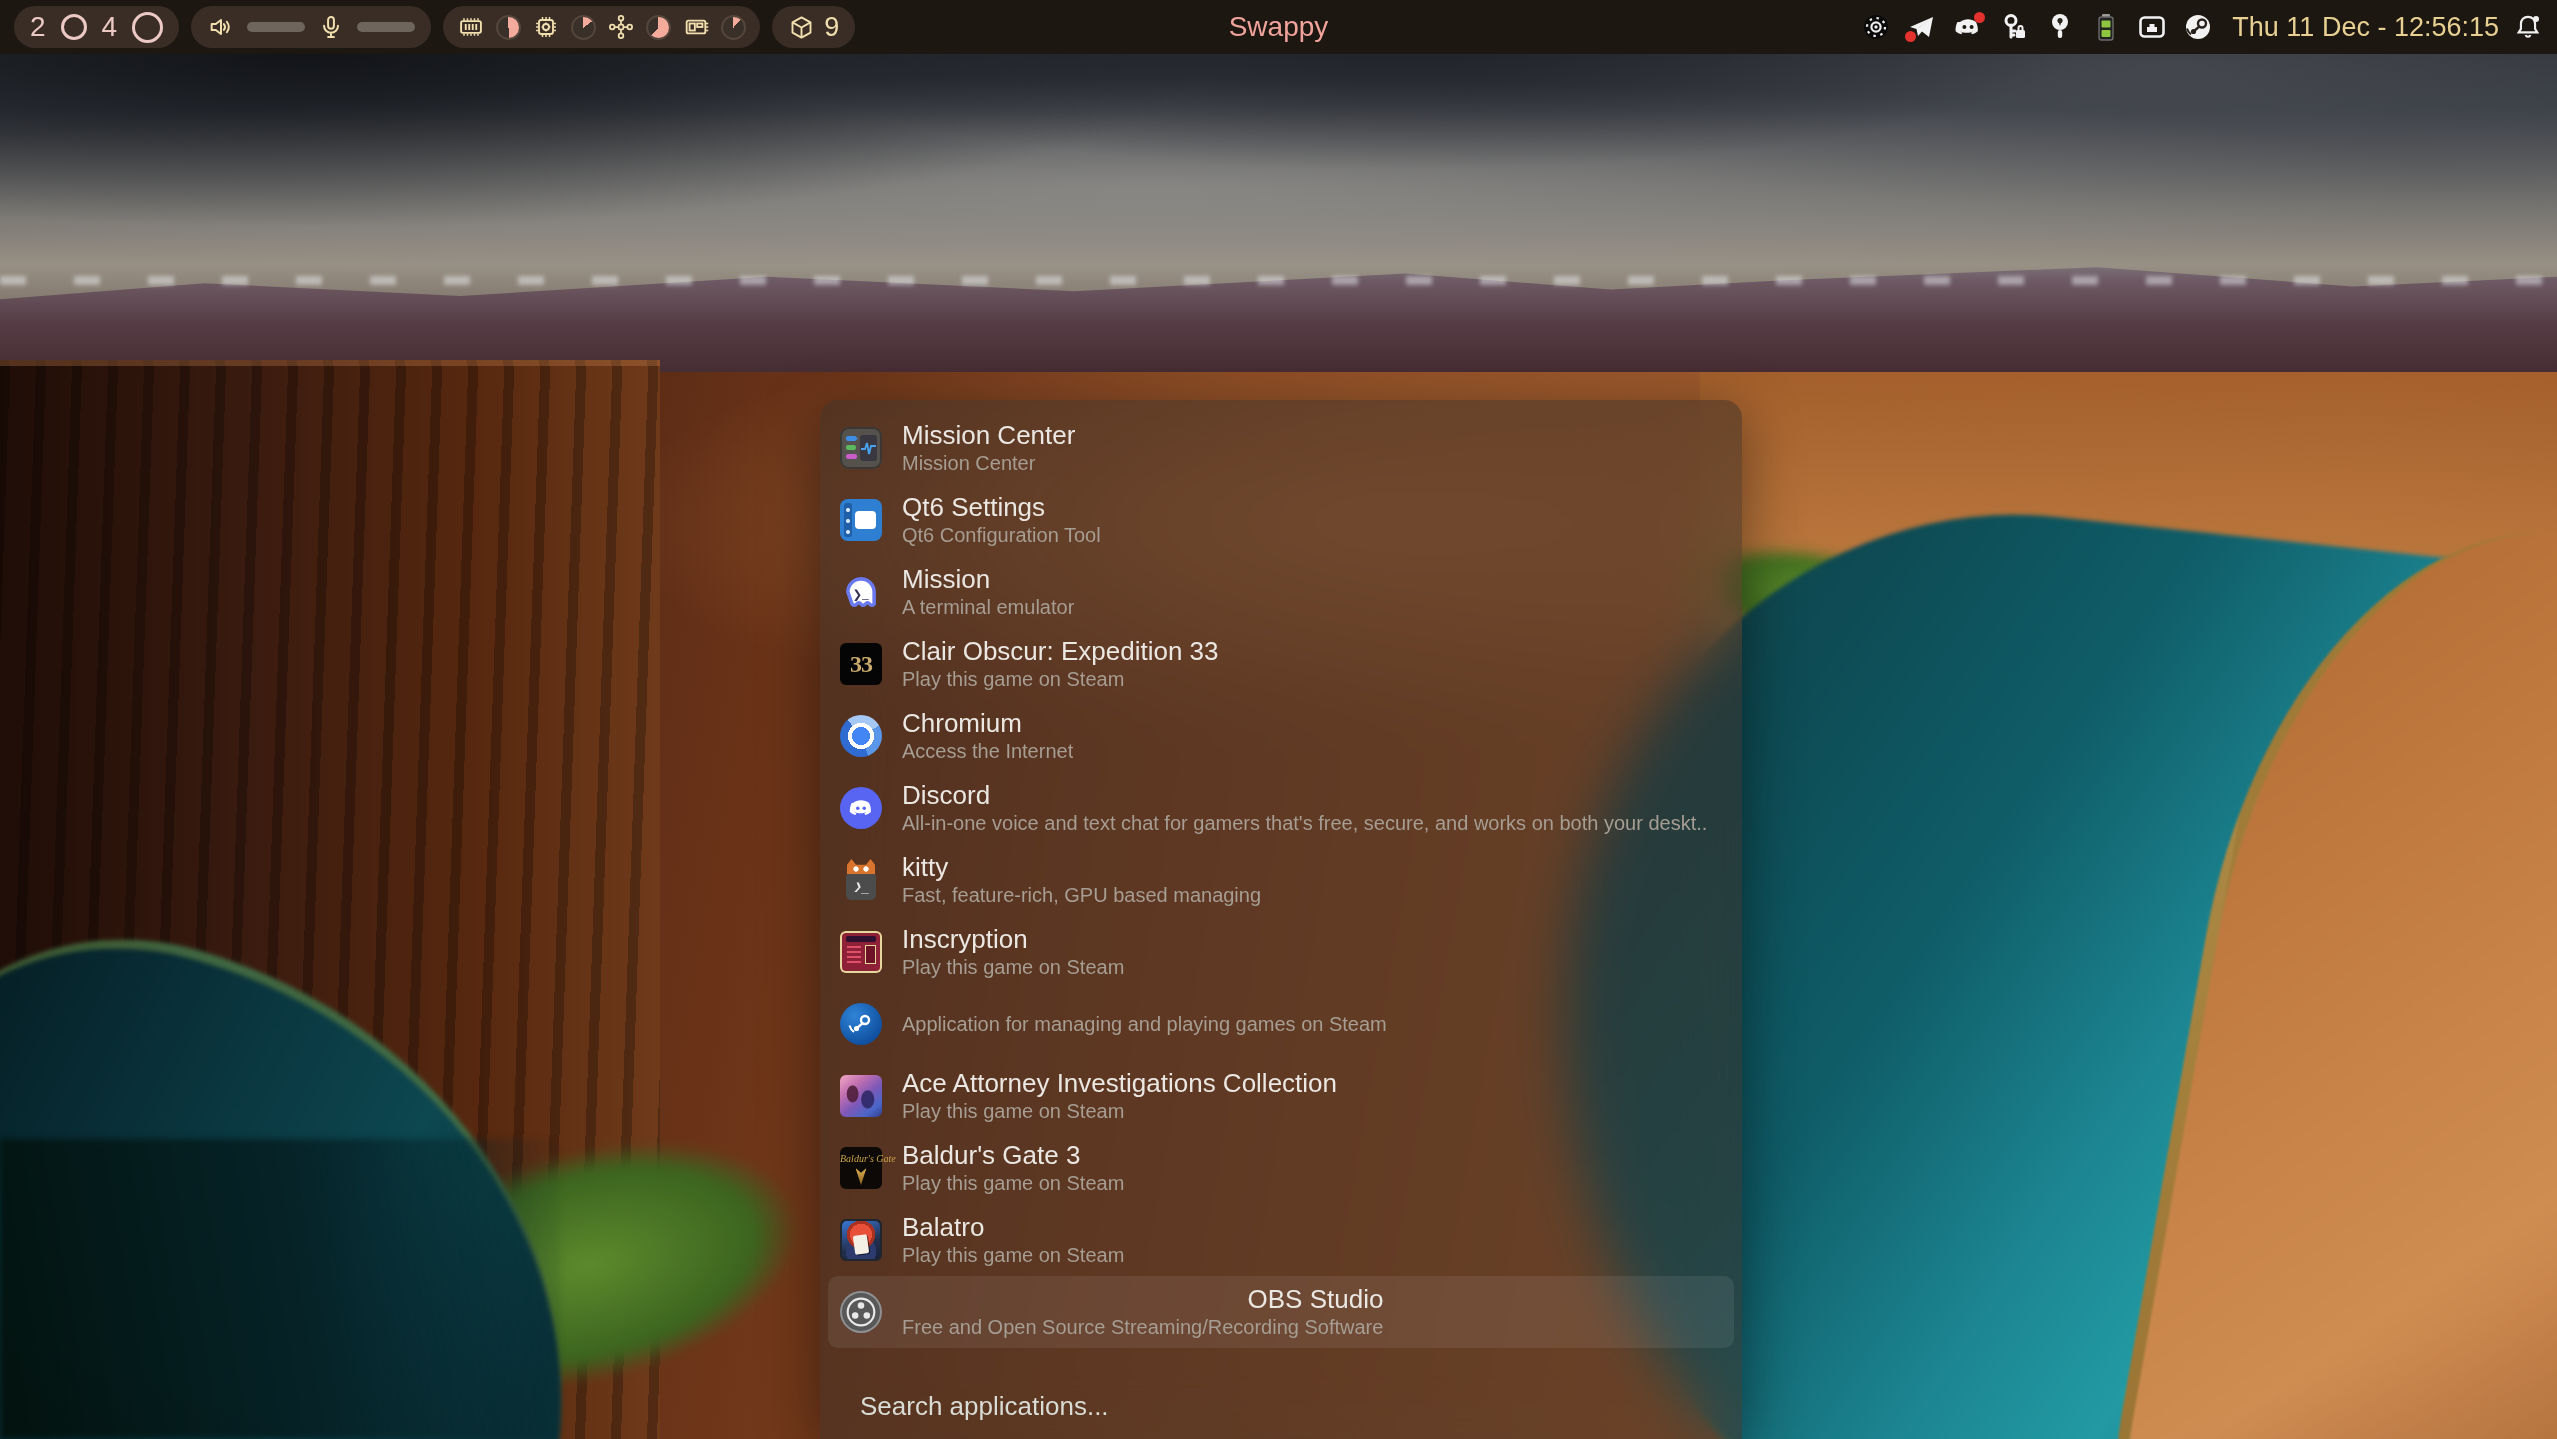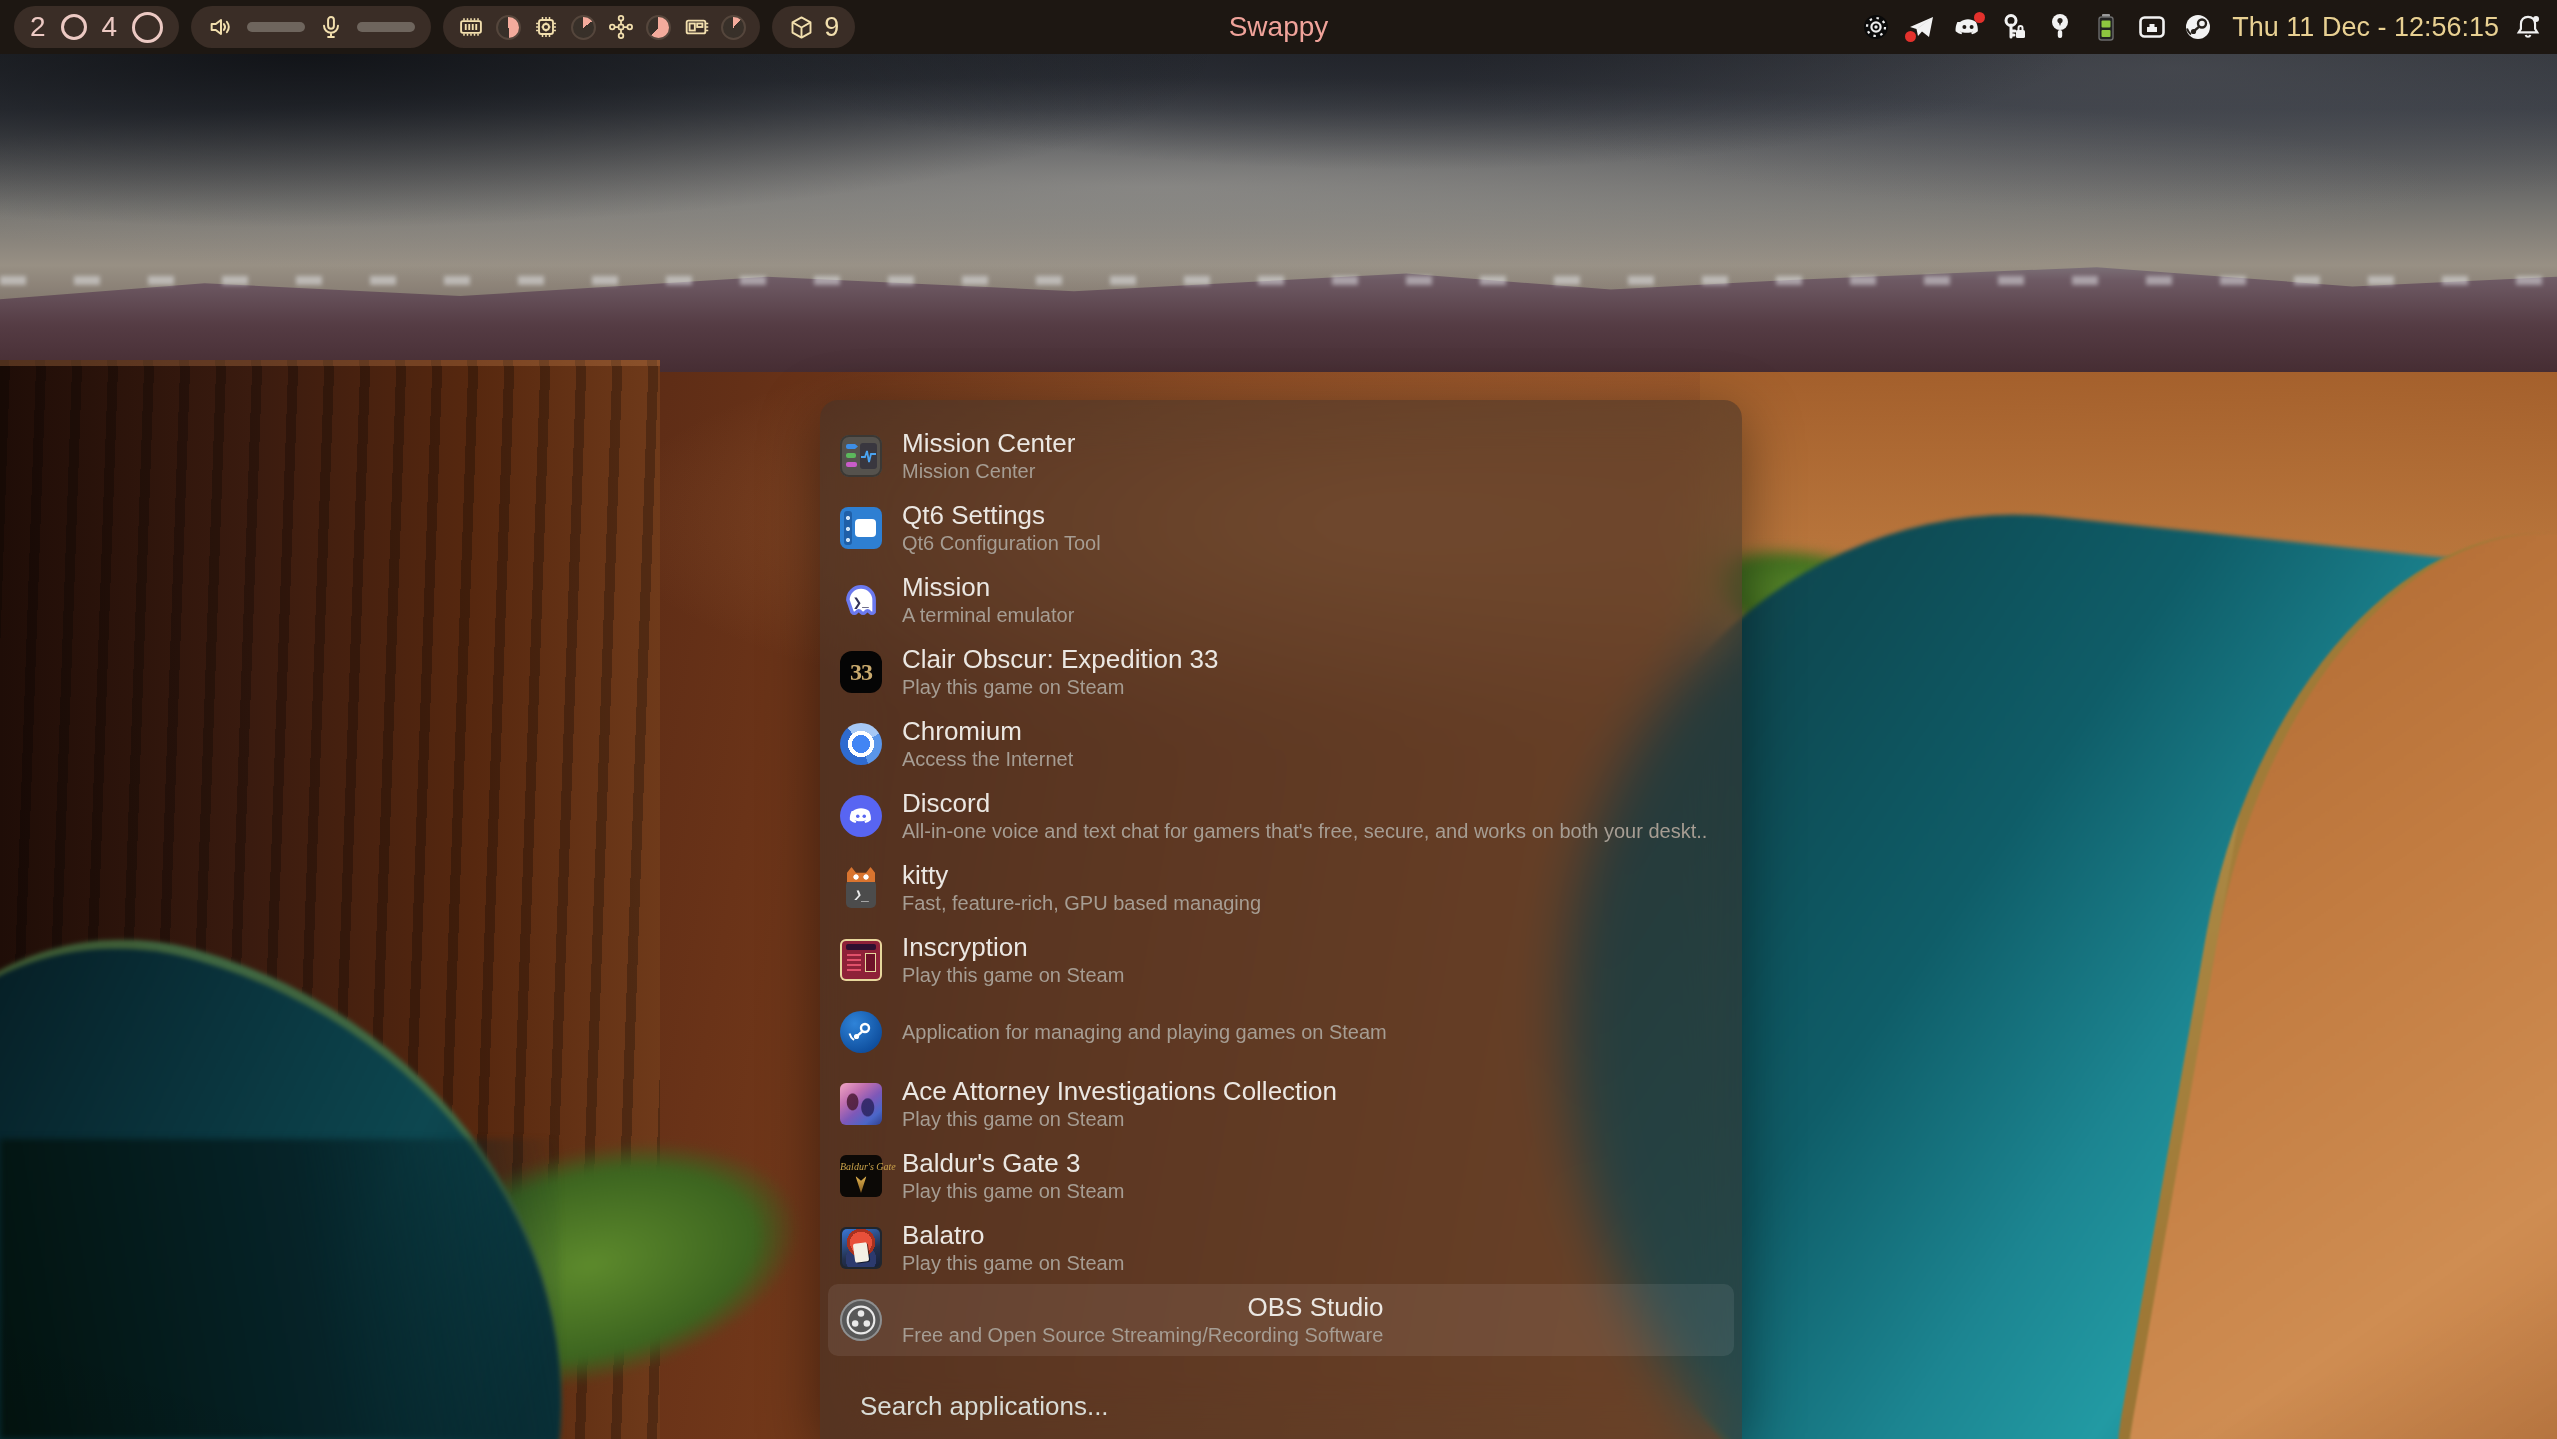--- a/index.html
+++ b/index.html
@@ -81,21 +81,21 @@
   .badge{position:absolute;width:11px;height:11px;border-radius:50%;background:#e3312c;}
   .badge.bl{left:-1px;bottom:1px;} .badge.tr{right:-1px;top:1px;}
   .clock{color:#e8d092;font-size:27px;white-space:nowrap;margin-left:4px;}
   .bell{width:30px;height:30px;display:flex;}
 
   
   .launcher{position:absolute;left:820px;top:400px;width:922px;bottom:0;z-index:20;
     border-radius:18px 18px 0 0;background:rgba(60,48,40,.55);
     -webkit-backdrop-filter:blur(28px) saturate(1.05);backdrop-filter:blur(28px) saturate(1.05);
     box-shadow:0 14px 60px rgba(0,0,0,.45);overflow:hidden;}
-  .list{position:absolute;top:12px;left:0;right:0;margin-top:8px;}
+  .list{position:absolute;top:12px;left:0;right:0;}
   .row{display:flex;align-items:center;gap:20px;height:72px;margin:0 8px;padding:0 12px;
     border-radius:10px;box-sizing:border-box;}
   .row.selected{background:rgba(255,255,255,.08);text-align:right;}
   .texts{display:flex;flex-direction:column;overflow:hidden;justify-content:center;}
   .t{font-size:26px;color:#ebe7e2;line-height:1.2;white-space:nowrap;}
   .d{font-size:20px;color:#a69d93;line-height:1.25;white-space:nowrap;overflow:hidden;
      text-overflow:clip;max-width:820px;}
   .search{position:absolute;left:38px;bottom:16px;width:870px;background:transparent;border:0;
     outline:0;font-size:26px;color:#a16207;font-family:inherit;}
   .search::placeholder{color:#d9dbd5;opacity:1;}
@@ -110,21 +110,21 @@
   .mc-b2{left:6px;top:18px;width:10px;height:5px;background:#5cb85c;border-radius:2px;}
   .mc-b3{left:6px;top:27px;width:11px;height:5px;background:#c85cc8;border-radius:2px;}
   .mc-panel{right:5px;top:8px;width:17px;height:26px;background:#39373f;border-radius:3px;}
   .mc-panel svg{width:100%;height:100%;}
   .ic-qt{background:#2e7fd2;border-radius:8px;}
   .qt-strip{left:4px;top:4px;bottom:4px;width:8px;background:#1f5fa8;border-radius:3px;
     background-image:radial-gradient(circle at 4px 7px,#cfe3f7 1.7px,transparent 2.4px);
     background-size:8px 11px;}
   .qt-rect{left:15px;top:12px;width:21px;height:18px;background:#fff;border-radius:4px;}
   .ic-ghost svg{width:42px;height:42px;}
-  .ic-clair{background:#050505;border-radius:12px;color:#c9aa6e;
+  .ic-clair{background:#050505;border-radius:6px;color:#c9aa6e;
     font-family:"Liberation Serif","DejaVu Serif",serif;font-size:24px;font-weight:bold;
     letter-spacing:-1px;}
   .ic-discord{background:#5865f2;border-radius:50%;}
   .ic-discord svg{width:30px;height:30px;}
   .ic-chromium{border-radius:50%;
     background:
       radial-gradient(circle at 50% 50%, #4285f4 0 9px, #fff 9px 13px, transparent 13px),
       conic-gradient(from -40deg,#a6c8f5 0 100deg,#5a96ea 100deg 200deg,#2f6bd0 200deg 360deg);}
   .ic-kitty .kitty-term{left:6px;top:13px;right:6px;bottom:1px;background:#4c4c4c;
     border-radius:5px;color:#eee;font-size:13px;display:flex;align-items:center;

